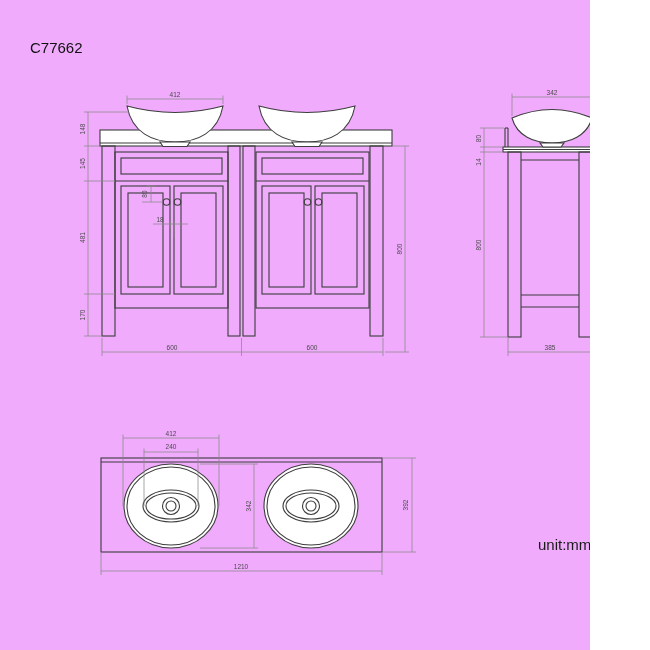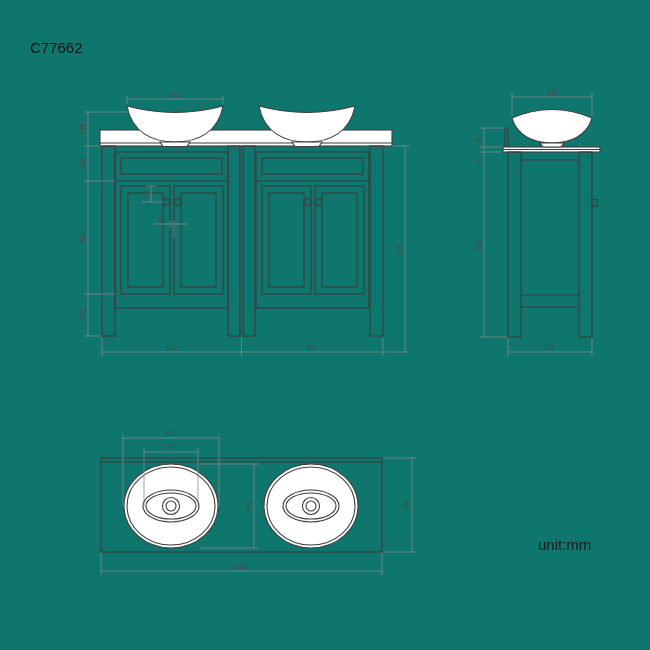--- a/index.html
+++ b/index.html
@@ -1,16 +1,16 @@
 <!DOCTYPE html>
 <html><head>
 <meta charset="utf-8">
 <style>
   html,body{margin:0;padding:0;background:#ffffff;}
-  #canvas{width:650px;height:650px;position:relative;background:#0f766e;overflow:hidden;
+  #canvas{width:590px;height:650px;position:relative;background:#f0abfc;overflow:hidden;
           font-family:"Liberation Sans","DejaVu Sans",sans-serif;}
   svg{display:block;}
   svg text{font-family:"Liberation Sans","DejaVu Sans",sans-serif;fill:#4a4a4a;font-size:6.5px;}
   text.title{font-size:15px;fill:#111111;}
   text.unit{font-size:15px;fill:#1a1a1a;}
   .obj{stroke:#3d3d3d;stroke-width:1.1;fill:none;}
   .objf{stroke:#3d3d3d;stroke-width:1.1;fill:#ffffff;}
   .dim{stroke:#8a8a8a;stroke-width:0.75;fill:none;}
 </style>
 </head>

